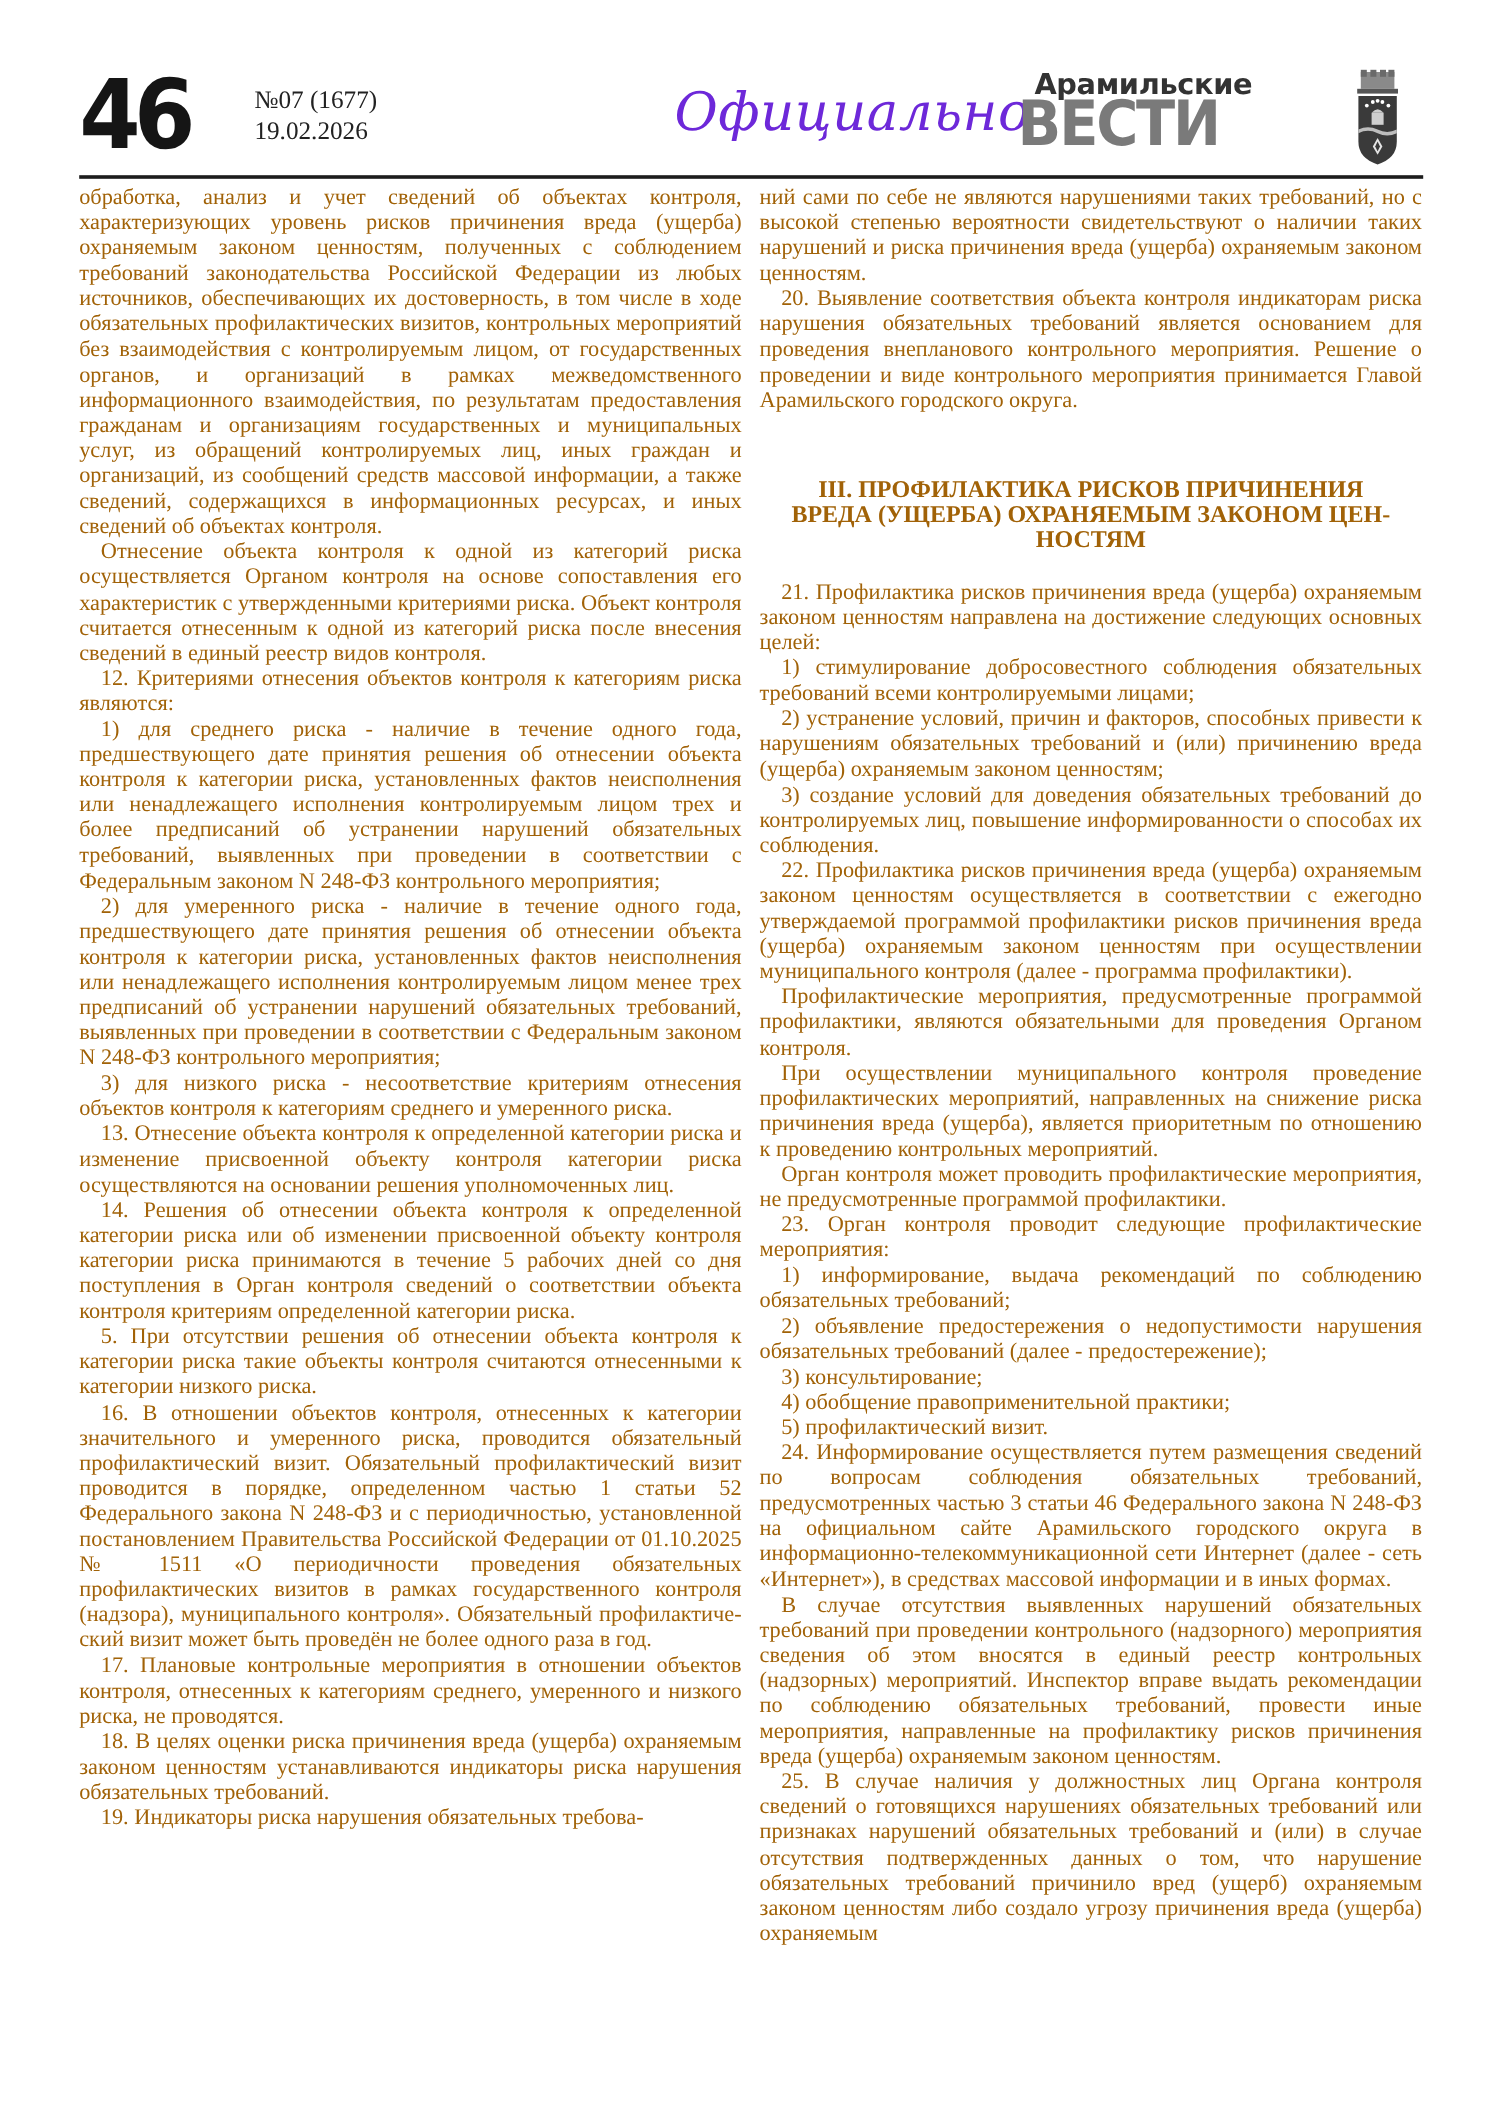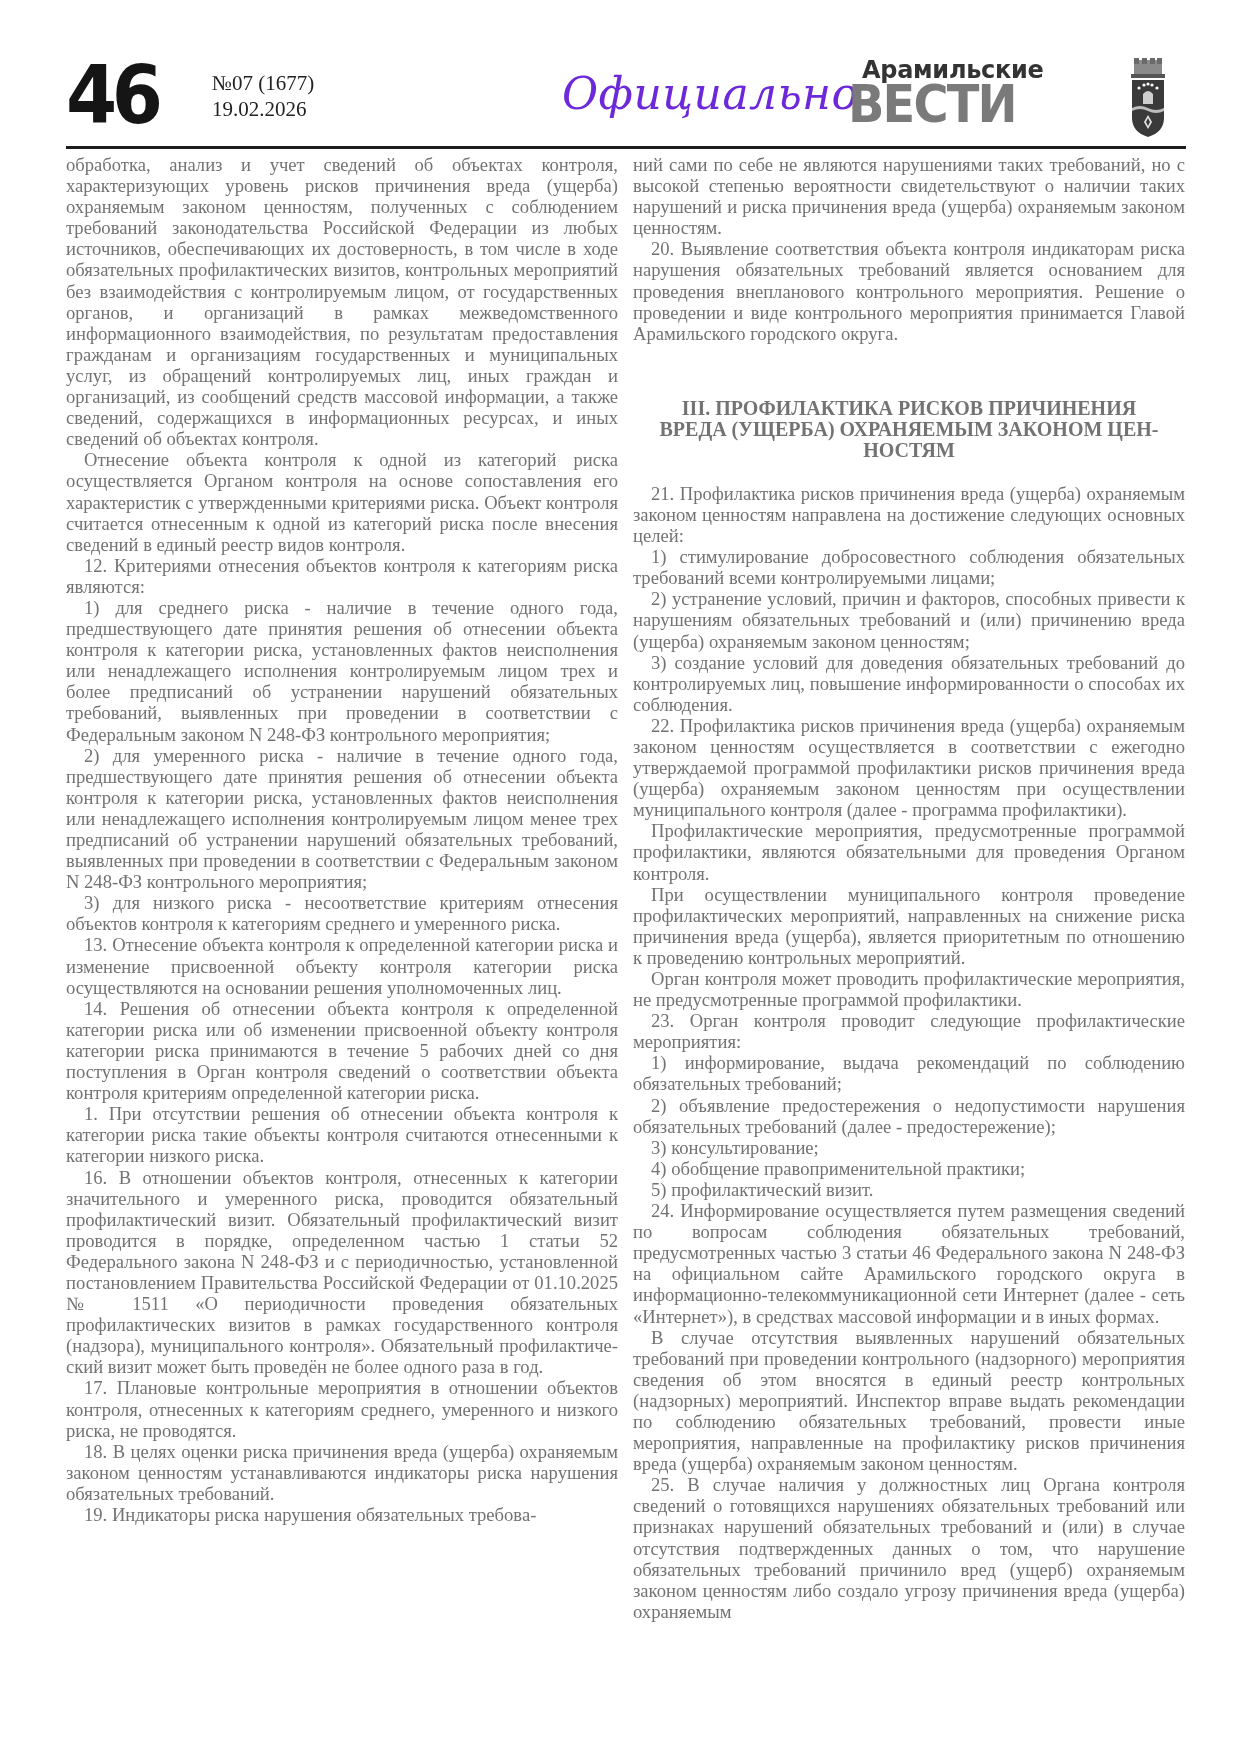--- a/index.html
+++ b/index.html
@@ -12,21 +12,21 @@
   .issue { position: absolute; left: 146px; top: 20px; font-family: Liberation Serif, serif; font-size: 21px; line-height: 26px; color: #222; }
   .section-title { position: absolute; left: 496px; top: 14px; font-family: "DejaVu Serif", serif; font-style: italic; font-size: 44px; line-height: 60px; color: #6d28d9; letter-spacing: 0.5px; }
   .brand { position: absolute; left: 782px; top: 6px; width: 180px; height: 80px; }
   .brand-small { position: absolute; left: 14px; top: 0; font-family: "DejaVu Sans", sans-serif; font-size: 24px; font-weight: bold; color: #333; letter-spacing: -0.3px; }
   .brand-big { position: absolute; left: 0; top: 20px; font-family: "DejaVu Sans", sans-serif; font-size: 52px; font-weight: bold; color: #7a7a7a; letter-spacing: -2px; line-height: 56px; transform: scaleX(0.92); transform-origin: left; }
   .crest { position: absolute; left: 1128px; top: 58px; width: 40px; height: 80px; }
 
   .rule { position: absolute; left: 66px; top: 146px; width: 1120px; height: 3px; background: #1c1c1c; }
 
   
-  .col { position: absolute; top: 154px; width: 552px; font-family: "Liberation Serif", serif; font-size: 18.6px; line-height: 21.1px; color: #737373; }
+  .col { position: absolute; top: 154px; width: 552px; font-family: "Liberation Serif", serif; font-size: 18.6px; line-height: 21.1px; color: #a16207; }
   .col-left { left: 66px; }
   .col-right { left: 633px; }
   .col p { margin: 0; text-align: justify; text-indent: 18px; hyphens: manual; }
   .col p.noindent { text-indent: 0; }
   .col h2 { margin: 54px 0 22px 0; text-align: center; font-family: "Liberation Serif", serif; font-weight: bold; font-size: 20px; line-height: 21px; padding: 0 20px; }
 </style>
 </head>
 <body>
 
 <div class="page">
@@ -70,21 +70,21 @@
 
   <div class="col col-left">
     <p class="noindent">обработка, анализ и учет сведений об объектах контроля, характеризующих уровень рисков причинения вреда (ущерба) охраняемым законом ценностям, полученных с соблюдением требований законодательства Российской Федерации из любых источников, обеспечивающих их достоверность, в том числе в ходе обязательных профилактических визитов, контрольных мероприятий без взаимодействия с контролируемым лицом, от государственных органов, и организаций в рамках межведомственного информационного взаимодействия, по результатам предоставления гражданам и организациям государственных и муниципальных услуг, из обращений контролируемых лиц, иных граждан и организаций, из сообщений средств массовой информации, а также сведений, содержащихся в информационных ресурсах, и иных сведений об объектах контроля.</p>
     <p>Отнесение объекта контроля к одной из категорий риска осуществляется Органом контроля на основе сопоставления его характеристик с утвержденными критериями риска. Объект контроля считается отнесенным к одной из категорий риска после внесения сведений в единый реестр видов контроля.</p>
     <p>12. Критериями отнесения объектов контроля к категориям риска являются:</p>
     <p>1) для среднего риска - наличие в течение одного года, предшествующего дате принятия решения об отнесении объекта контроля к категории риска, установленных фак­тов неисполнения или ненадлежащего исполнения контро­лируемым лицом трех и более предписаний об устранении нарушений обязательных требований, выявленных при проведении в соответствии с Федеральным законом N 248-ФЗ контрольного мероприятия;</p>
     <p>2) для умеренного риска - наличие в течение одного года, предшествующего дате принятия решения об отнесении объекта контроля к категории риска, установленных фактов неисполнения или ненадлежащего исполнения контролируе­мым лицом менее трех предписаний об устранении наруше­ний обязательных требований, выявленных при проведении в соответствии с Федеральным законом N 248-ФЗ контроль­ного мероприятия;</p>
     <p>3) для низкого риска - несоответствие критериям отнесе­ния объектов контроля к категориям среднего и умеренного риска.</p>
     <p>13. Отнесение объекта контроля к определенной категории риска и изменение присвоенной объекту контроля категории риска осуществляются на основании решения уполномочен­ных лиц.</p>
     <p>14. Решения об отнесении объекта контроля к определен­ной категории риска или об изменении присвоенной объек­ту контроля категории риска принимаются в течение 5 ра­бочих дней со дня поступления в Орган контроля сведений о соответствии объекта контроля критериям определенной категории риска.</p>
-    <p>1. При отсутствии решения об отнесении объекта контро­ля к категории риска такие объекты контроля считаются от­несенными к категории низкого риска.</p>
+    <p>5. При отсутствии решения об отнесении объекта контро­ля к категории риска такие объекты контроля считаются от­несенными к категории низкого риска.</p>
     <p>16. В отношении объектов контроля, отнесенных к кате­гории значительного и умеренного риска, проводится обя­зательный профилактический визит. Обязательный про­филактический визит проводится в порядке, определенном частью 1 статьи 52 Федерального закона N 248-ФЗ и с пе­риодичностью, установленной постановлением Прави­тельства Российской Федерации от 01.10.2025 № 1511 «О периодичности проведения обязательных профилактических визитов в рамках государственного контроля (надзора), муниципального контроля». Обязательный профилактиче­ский визит может быть проведён не более одного раза в год.</p>
     <p>17. Плановые контрольные мероприятия в отношении объ­ектов контроля, отнесенных к категориям среднего, умерен­ного и низкого риска, не проводятся.</p>
     <p>18. В целях оценки риска причинения вреда (ущерба) ох­раняемым законом ценностям устанавливаются индикаторы риска нарушения обязательных требований.</p>
     <p style="text-align: left;">19. Индикаторы риска нарушения обязательных требова-</p>
   </div>
 
   <div class="col col-right">
     <p class="noindent">ний сами по себе не являются нарушениями таких требова­ний, но с высокой степенью вероятности свидетельствуют о наличии таких нарушений и риска причинения вреда (ущер­ба) охраняемым законом ценностям.</p>
     <p>20. Выявление соответствия объекта контроля индикаторам риска нарушения обязательных требований является основа­нием для проведения внепланового контрольного меропри­ятия. Решение о проведении и виде контрольного меропри­ятия принимается Главой Арамильского городского округа.</p>
 

